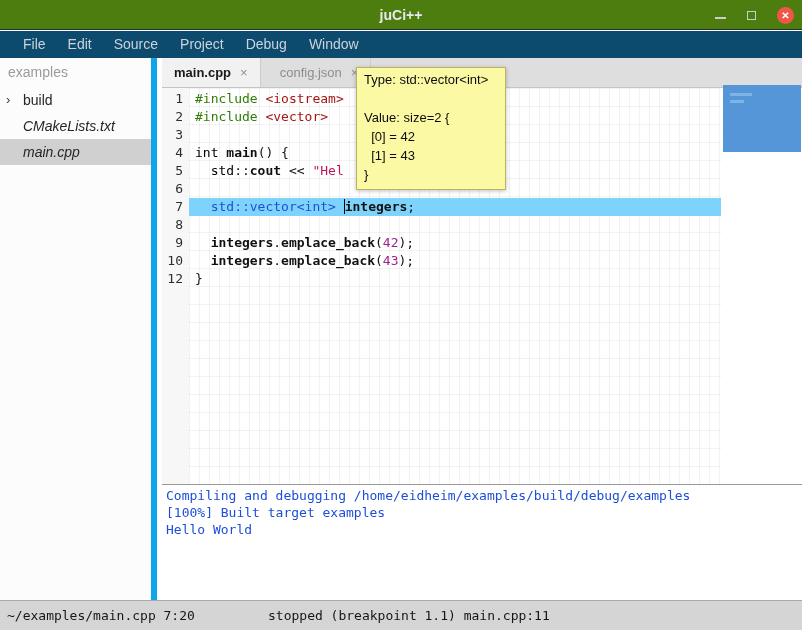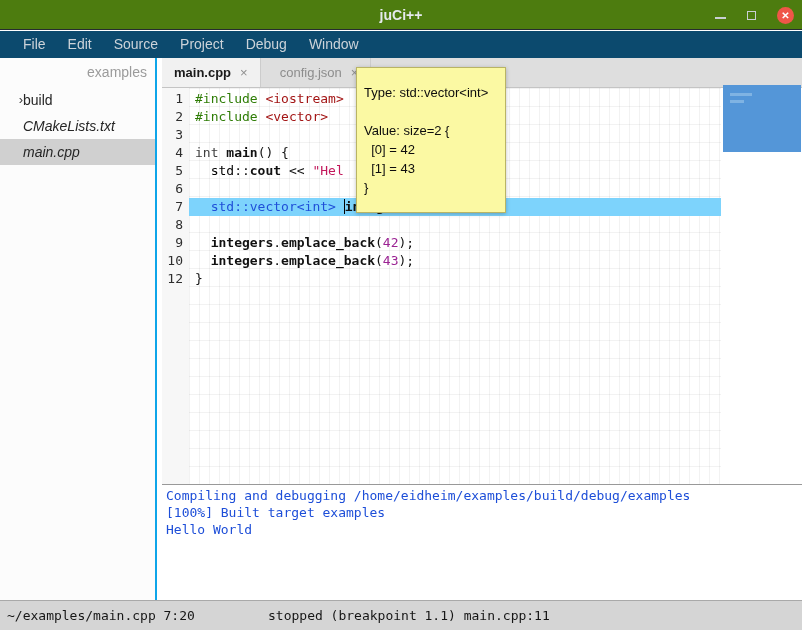--- a/index.html
+++ b/index.html
@@ -37,21 +37,21 @@
     position:absolute; left:0; top:31px; width:802px; height:27px;
     background:#0c4a6e; display:flex; align-items:center; padding-left:12px;
   }
   .menu-item {
     color:#ccd3d9; font-size:14px; padding:0 11px; line-height:27px;
   }
 
   
   .sidebar {
     position:absolute; left:0; top:58px; width:157px; bottom:30px;
-    background:#fcfcfc; border-right:2px solid #0ea5e9;text-align:right;
+    background:#fcfcfc; border-right:6px solid #0ea5e9;
   }
   .sidebar-header {
     color:#9b9b9b; font-size:14px; padding:6px 8px 7px 8px;
   }
   .tree-item {
     height:26px; line-height:26px; font-size:14px; color:#262626;
     display:flex; align-items:center; padding-left:6px;
   }
   .tree-item.indent { padding-left:23px;font-style:italic; }
   .tree-item.selected { background:#d0d0d0; }
@@ -97,21 +97,21 @@
     color:#2e2e2e; background:#f7f7f7;
   }
   .code-row .code {
     flex:none; width:532px; padding-left:6px; white-space:pre; color:#111111;
   }
   .row-current .code { background:#7dd3fc; }
   .row-stopped .code { background:#f2d8e6; }
 
   .tok-pre  { color:#2f7d06; }
   .tok-inc  { color:#a31515; }
-  .tok-kw   { color:#404040; }
+  .tok-kw   { color:#000000; }
   .tok-type { color:#1f4fd8; }
   .tok-ns   { color:#000000; }
   .tok-fn   { color:#111111; font-weight:bold; }
   .tok-str  { color:#c2185b; }
   .tok-num  { color:#9b2393; }
   .tok-pl   { color:#111111; }
   .tok-cursor {
     display:inline-block; width:0; height:15px; border-left:1.5px solid #000;
     vertical-align:-3px;
   }
@@ -139,21 +139,21 @@
     background:#d5d5d5; border-top:1px solid #a9a9a9;
     font-family:"DejaVu Sans Mono", monospace; font-size:13px; color:#161616;
   }
   .status-left  { position:absolute; left:7px;  top:0; line-height:29px; }
   .status-center{ position:absolute; left:268px; top:0; line-height:29px; }
 
   
   .tooltip {
     position:absolute; left:356px; top:67px; width:150px; min-height:123px;
     background:#fbf9a3; border:1px solid #b9b464; z-index:50;
-    padding:15px 7px; box-shadow:0 1px 4px rgba(0,0,0,0.25);
+    padding:2px 7px; box-shadow:0 1px 4px rgba(0,0,0,0.25);
   }
   .tip-line { font-size:13px; line-height:19px; color:#0d0d0d; white-space:pre; }
 </style>
 </head>
 <body>
 
 <div class="titlebar">
   <div class="window-title">juCi++</div>
   <div class="win-controls">
     <div class="min-icon"></div>

